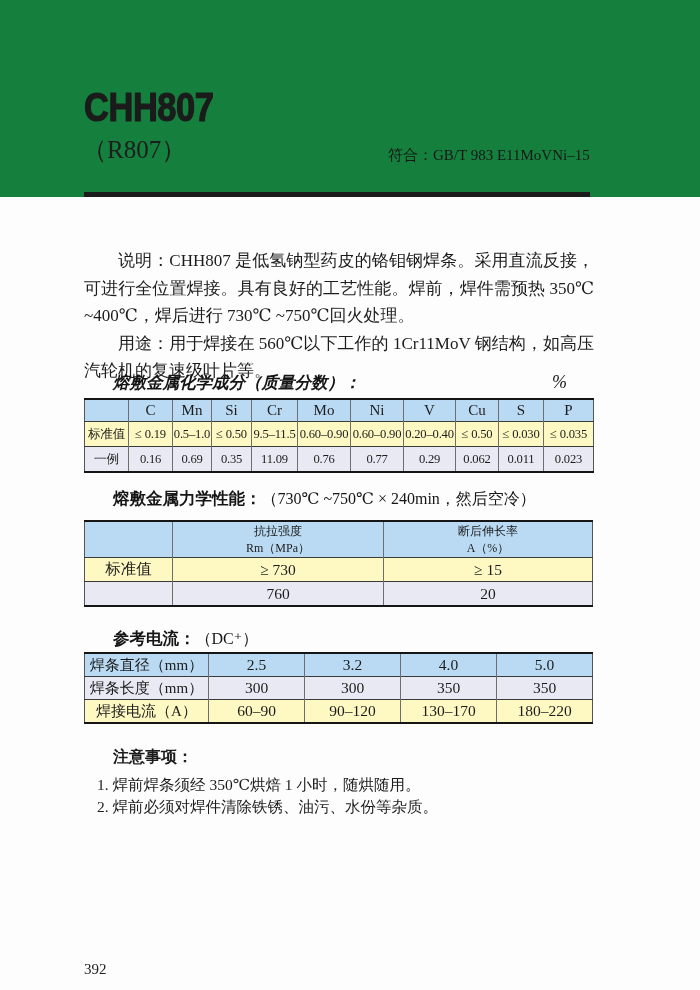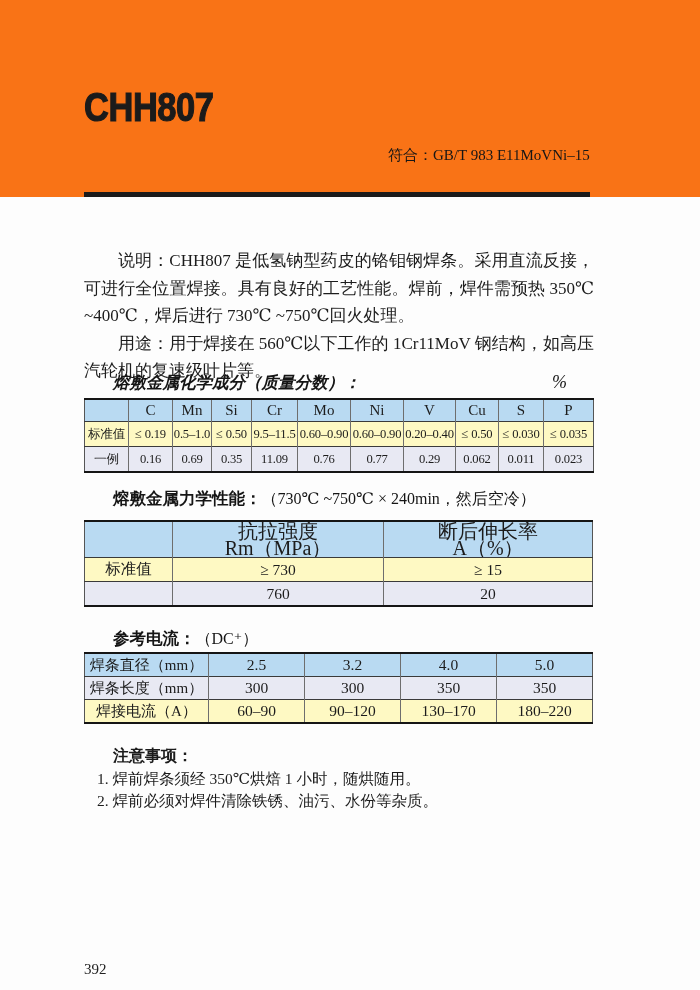--- a/index.html
+++ b/index.html
@@ -2,21 +2,21 @@
 <html><head>
 <meta charset="utf-8">
 <style>
   html,body { margin:0; padding:0; background:#ffffff; }
   .page {
     position:relative; width:700px; height:990px; overflow:hidden;
     background:#fdfdfd; color:#1c1c1c;
     font-family:"Liberation Serif","DejaVu Serif",serif;
   }
   
-  .header { position:absolute; left:0; top:0; width:700px; height:197px; background:#f97316; }
+  .header { position:absolute; left:0; top:0; width:700px; height:197px; background:#15803d; }
   .brand {
     position:absolute; left:84px; top:88px; line-height:38px;
     font-family:"Liberation Sans","DejaVu Sans",sans-serif;
     font-size:41px; font-weight:bold; color:#1b1b1b;
     transform:scaleX(0.84); transform-origin:left top;
     letter-spacing:-0.5px; -webkit-text-stroke:1.2px #1b1b1b;
   }
   .model { position:absolute; left:82px; top:133px; font-size:25px; color:#1d1d1d; }
   .standard { position:absolute; left:388px; top:146px; font-size:15px; color:#161616; }
   .rule { position:absolute; left:84px; bottom:0; width:506px; height:5px; background:#1b1b1b; }
@@ -45,42 +45,43 @@
   tr.blue td { background:#b9daf2; }
   tr.lav td { background:#e8e9f3; }
   tr.white td { background:#fef9c3; }
 
   .chem { top:398px; width:509px; }
   .chem tr.head td { height:21px; font-size:15px; }
   .chem tr.vals td { height:24px; font-size:12.6px; letter-spacing:-0.2px; }
   .chem td.lbl { font-size:14px; letter-spacing:-0.5px; }
 
   .mech { top:520px; width:508px; }
-  .mech tr.head td { height:35px; font-size:20px; line-height:17px; }
+  .mech tr.head td { height:35px; font-size:12px; line-height:17px; }
   .mech tr.vals td { height:23px; font-size:15.5px; }
 
   .curr { top:652px; width:508px; }
   .curr td { height:22px; font-size:15.5px;margin-left:16px; }
   .curr td.lbl { font-size:15px; }
 
   
   .notes { position:absolute; left:84px; top:746px; width:510px; font-size:15.5px; line-height:22px; }
-  .notes .n-title { font-family:Liberation Mono, monospace; font-weight:bold; font-size:16px; padding-left:29px; margin-bottom:0; }
+  .notes .n-title { font-family:Liberation Serif, serif; font-weight:bold; font-size:16px; padding-left:29px; margin-bottom:6px; }
   .notes .n-item { padding-left:13px; }
 
   
   .page-number { position:absolute; left:84px; top:961px; font-size:15px; color:#222; }
 </style>
 </head>
 <body>
 
 <div class="page">
 
   <div class="header">
     <div class="brand">CHH807</div>
+    <div class="model">（R807）</div>
     <div class="standard">符合：GB/T 983 E11MoVNi–15</div>
     <div class="rule"></div>
   </div>
 
   <div class="intro">
     <p><b class="hei">说明：</b><span>CHH807 是低氢钠型药皮的铬钼钢焊条。采用直流反接，可进行全位置焊接。具有良好的工艺性能。焊前，焊件需预热 350℃ ~400℃，焊后进行 730℃ ~750℃回火处理。</span></p>
     <p><b class="hei">用途：</b><span>用于焊接在 560℃以下工作的 1Cr11MoV 钢结构，如高压汽轮机的复速级叶片等。</span></p>
   </div>
 
   <div class="sec-title indent" style="top:372px;font-style:italic;">

